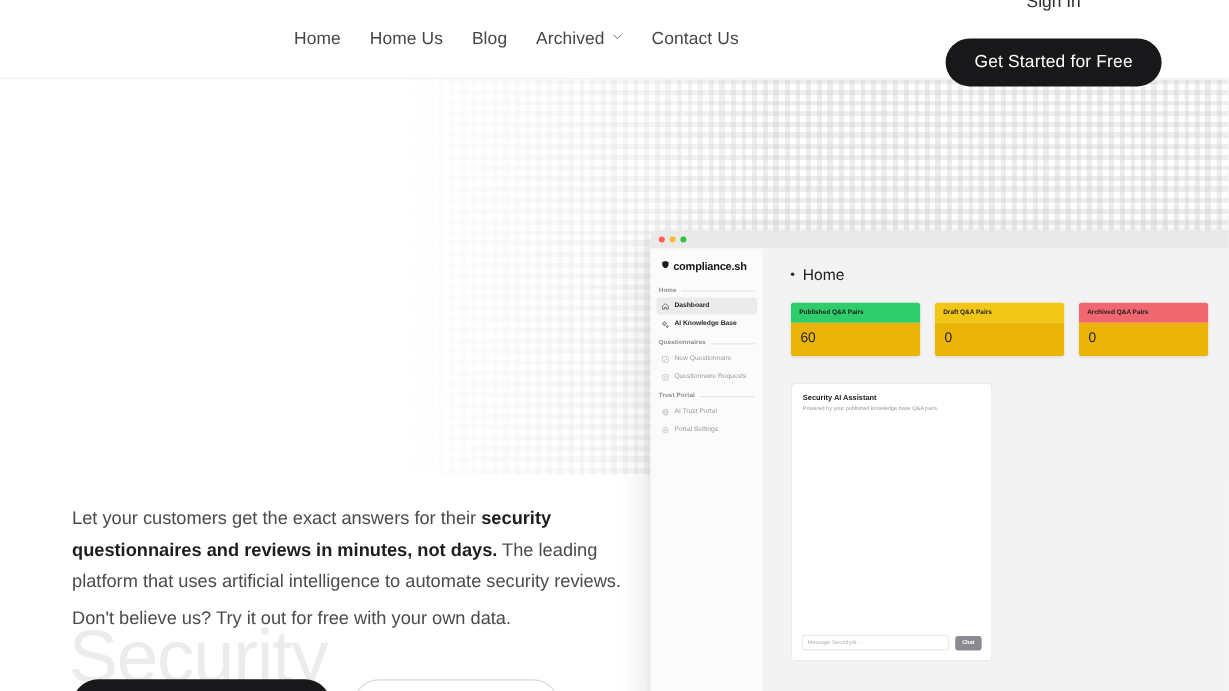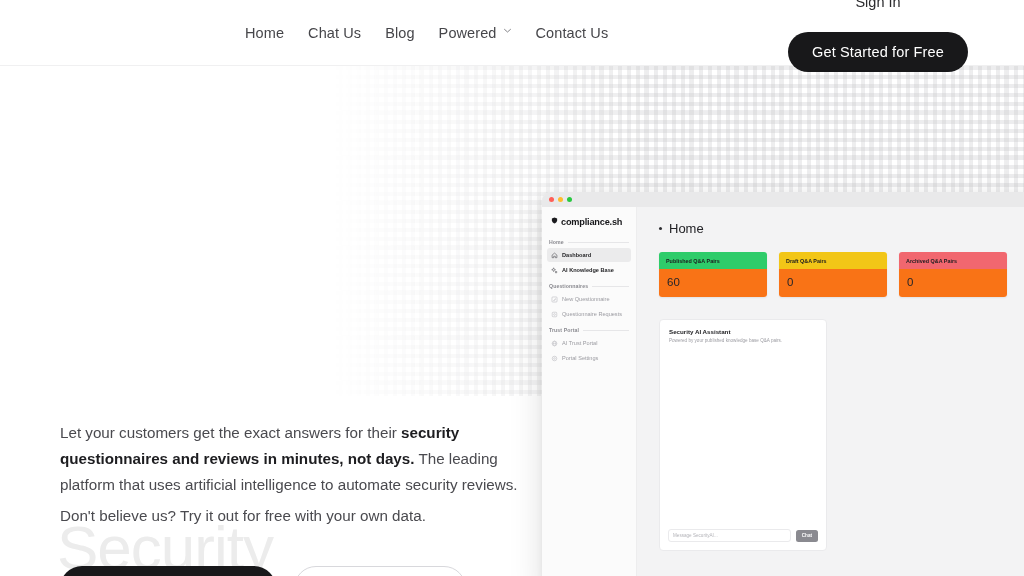--- a/index.html
+++ b/index.html
@@ -102,21 +102,21 @@
   .ico { width: 7px; height: 7px; flex: none; display: block; }
 
   .app-main { flex: 1; background: #f3f3f4; padding: 14px 0 0 22px; overflow: hidden; }
   .crumb { display: flex; align-items: center; gap: 7px; margin-bottom: 16px; }
   .crumb-dot { width: 3px; height: 3px; border-radius: 50%; background: #2c2c30; }
   .crumb-txt { font-size: 13px; color: #222226; font-weight: 400; }
 
   .kpis { display: flex; gap: 12px; margin-bottom: 22px; }
   .kpi { width: 108px; background: #fff; border-radius: 3px; overflow: hidden; box-shadow: 0 1px 2px rgba(0,0,0,.07); flex: none; }
   .kpi-head { padding: 5.5px 7px; font-size: 5.4px; font-weight: 700; color: #1c1c1f; white-space: nowrap; }
-  .kpi-val { padding: 7px 8px 9px; font-size: 11.5px; color: #25252a; background: #f97316; }
+  .kpi-val { padding: 7px 8px 9px; font-size: 11.5px; color: #25252a; background: #eab308; }
 
   .chat-card { width: 168px; height: 232px; background: #fff; border: 1px solid #eaeaec; border-radius: 4px; display: flex; flex-direction: column; }
   .chat-head { padding: 8px 9px 7px; }
   .chat-title { font-size: 6.2px; font-weight: 700; color: #1b1b1e; margin-bottom: 2.5px; }
   .chat-sub { font-size: 4.6px; color: #9c9ca2; }
   .chat-body { flex: 1; }
   .chat-foot { display: flex; align-items: center; gap: 5px; padding: 7px 8px 8px; }
   .chat-input { flex: 1; height: 13px; border: 1px solid #eaeaec; border-radius: 3px; background: #fff; font-size: 4.6px; color: #b4b4b9; padding: 0 4px; display: flex; align-items: center; }
   .chat-send { background: #8a8a90; color: #fff; font-size: 4.6px; font-weight: 700; border-radius: 2.5px; padding: 3.5px 6px; border: none; cursor: pointer; }
 </style>
@@ -129,27 +129,27 @@
     <div class="grid-v"></div>
     <div class="grid-h"></div>
   </div>
 
   <div class="navbar">
     <div class="nav-links">
       <div class="nav-link">
         <span>Home</span>
       </div>
       <div class="nav-link">
-        <span>Chat Us</span>
+        <span>Home Us</span>
       </div>
       <div class="nav-link">
         <span>Blog</span>
       </div>
       <div class="nav-link">
-        <span>Powered</span>
+        <span>Archived</span>
         <span class="chev">
           <svg viewBox="0 0 12 12" width="9" height="9">
               <path d="M2 4.5 L6 8 L10 4.5" fill="none" stroke="#6b6b70" stroke-width="1.1" stroke-linecap="round" stroke-linejoin="round"></path>
             </svg>
         </span>
       </div>
       <div class="nav-link">
         <span>Contact Us</span>
       </div>
     </div>

